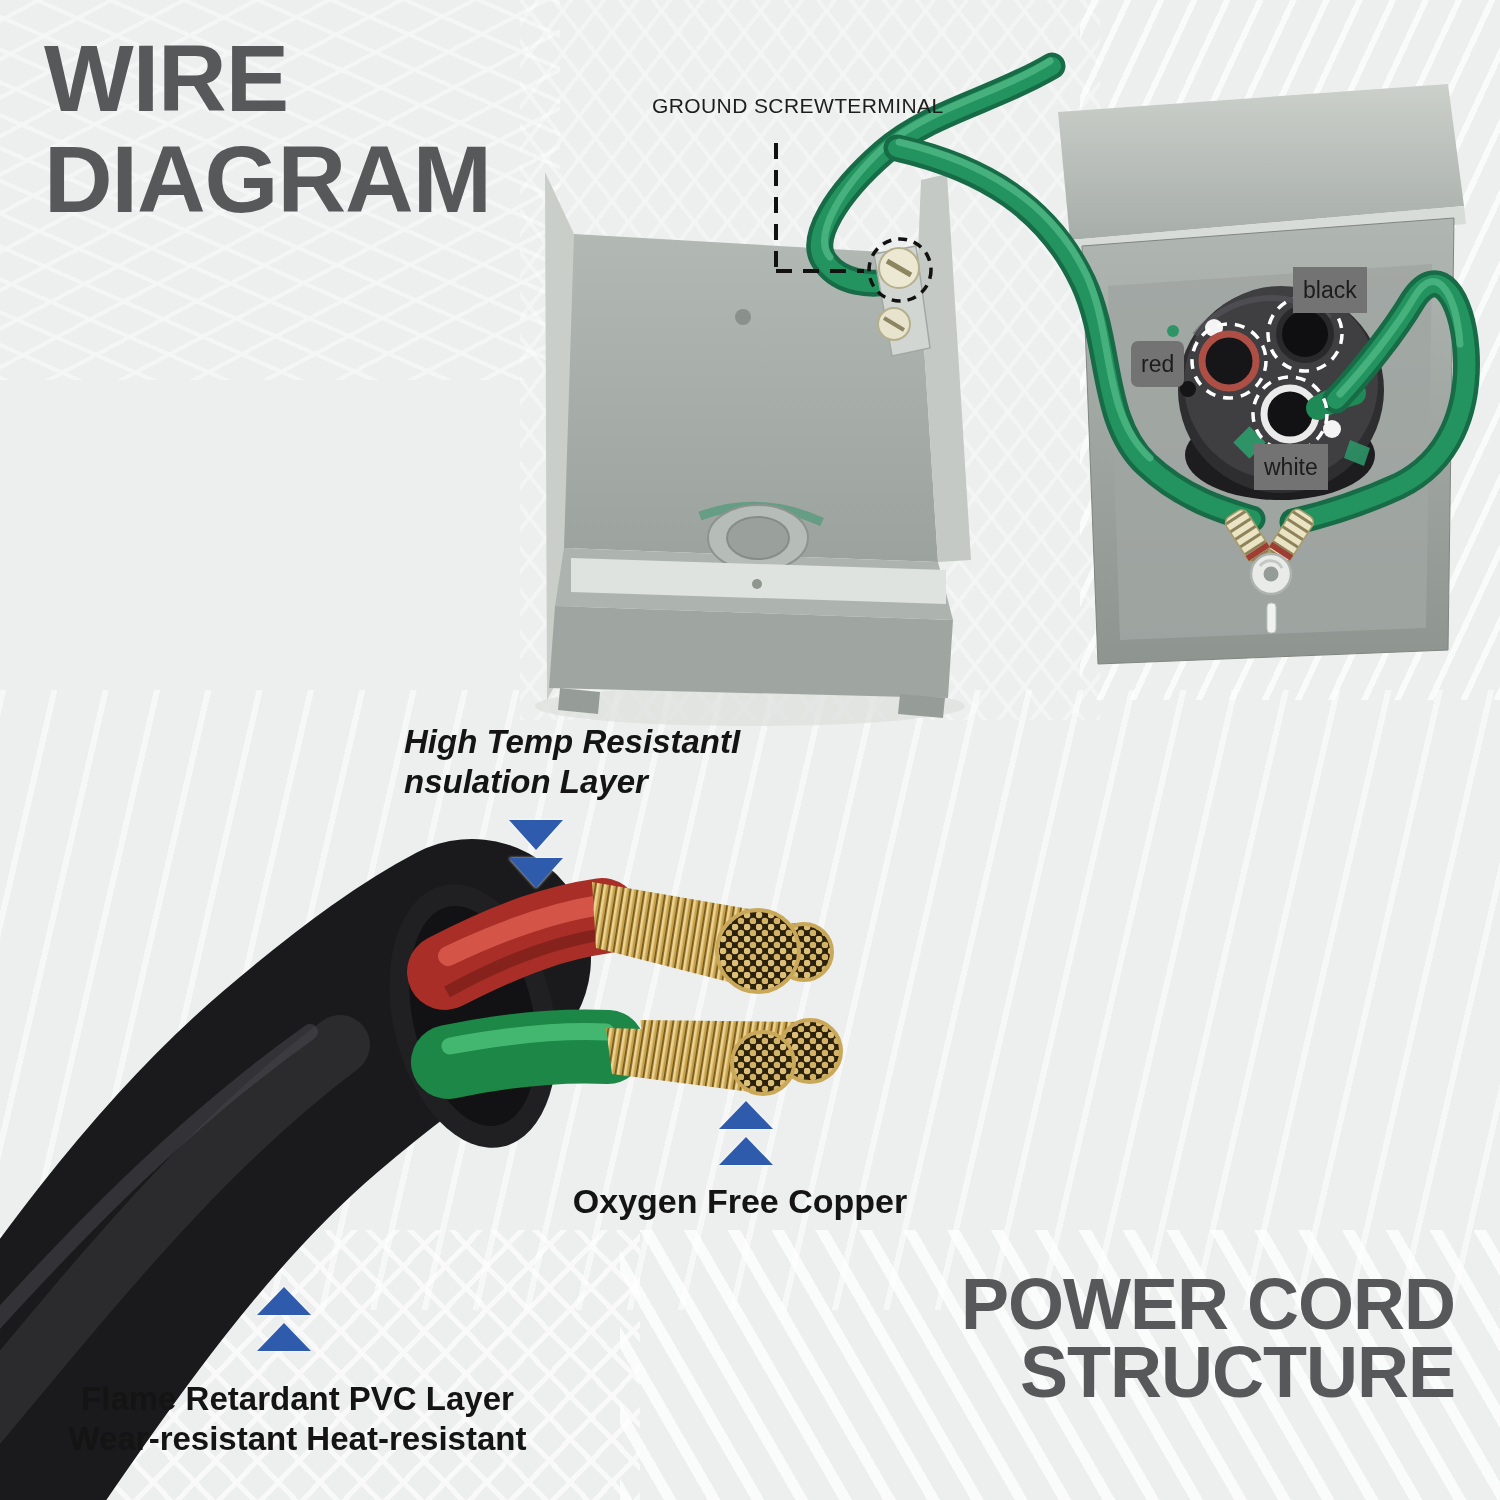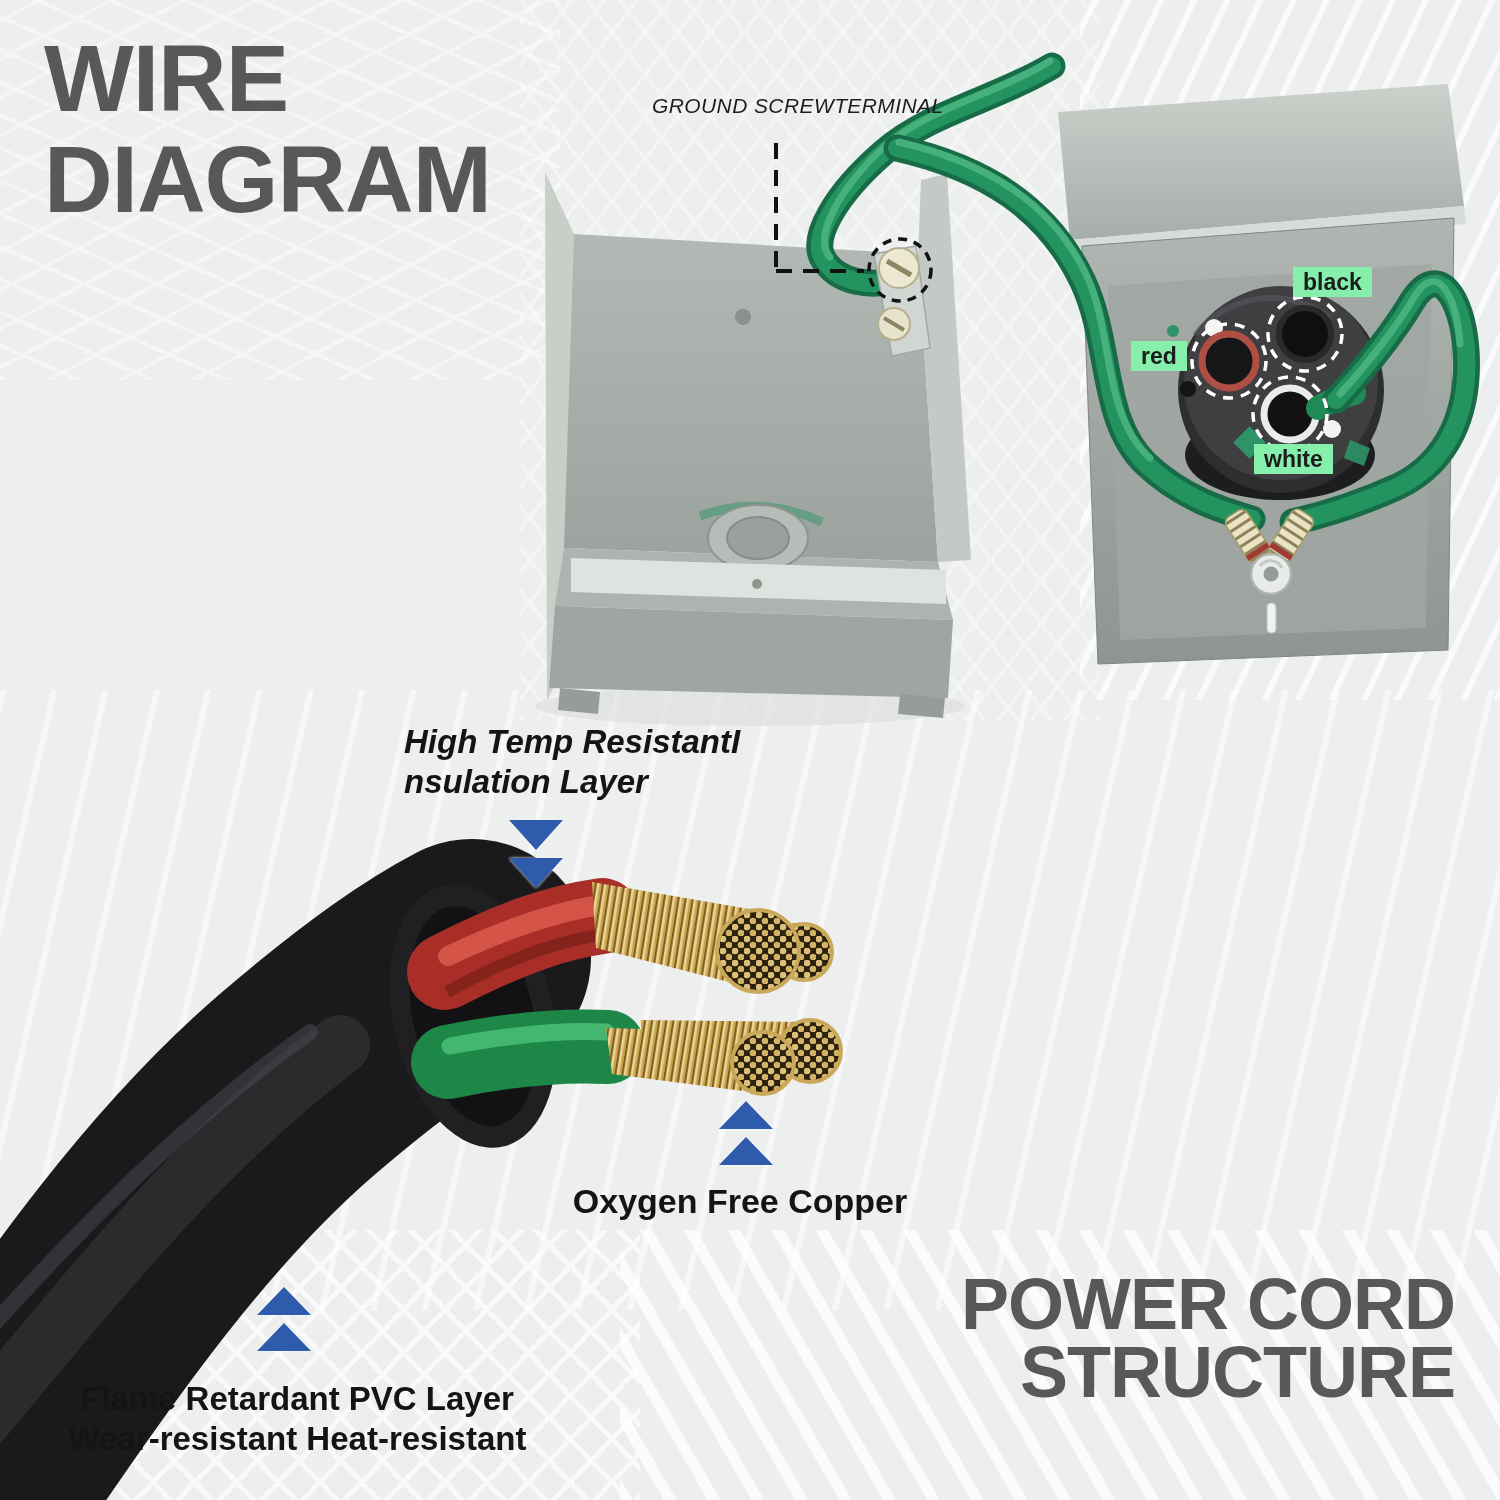--- a/index.html
+++ b/index.html
@@ -25,25 +25,25 @@
       repeating-linear-gradient(46deg,  rgba(255,255,255,.9) 0 5px, transparent 5px 30px),
       repeating-linear-gradient(-46deg, rgba(255,255,255,.9) 0 5px, transparent 5px 30px);}
   .pz-br{left:620px;top:1230px;width:880px;height:270px;opacity:.8;
     background:repeating-linear-gradient(60deg, rgba(255,255,255,.95) 0 11px, transparent 11px 38px);}
   
   .big-title{position:absolute;color:#57585a;font-weight:700;font-size:95px;
              line-height:1.06;letter-spacing:-1px;z-index:5;}
   #title-top{left:44px;top:28px;text-align:left;}
   #title-bottom{right:45px;top:1270px;text-align:right;line-height:.95;font-size:72px;}
   .small-label{position:absolute;color:#141414;font-weight:700;z-index:5;}
-  #ground-label{left:652px;top:94px;font-weight:400;font-size:21px;letter-spacing:.4px;color:#1d1d1d;font-style:italic;}
-  .tag{position:absolute;background:#86efac;color:#1c1c1c;font-size:23px;font-weight:700;
-       padding:2px 10px;z-index:6;line-height:1.15;}
+  #ground-label{left:652px;top:94px;font-weight:400;font-size:21px;letter-spacing:.4px;color:#1d1d1d;}
+  .tag{position:absolute;background:#737373;color:#1c1c1c;font-size:23px;font-weight:400;
+       padding:10px 10px;z-index:6;line-height:1.15;}
   #tag-black{left:1293px;top:267px;}
-  #tag-red{left:1131px;top:341px;}
+  #tag-red{left:1131px;top:341px;border-radius:7px;}
   #tag-white{left:1254px;top:444px;}
   #insulation-label{left:404px;top:722px;font-size:33px;line-height:1.2;font-style:italic;}
   #copper-label{left:530px;top:1182px;width:420px;text-align:center;font-size:34px;}
   #pvc-label{left:55px;top:1367px;width:485px;text-align:center;font-size:33px;line-height:1.22;margin-top:12px;}
   
   .arrows{position:absolute;display:flex;flex-direction:column;align-items:center;gap:8px;z-index:5;
           filter:drop-shadow(0 0 1.5px #ffffff);}
   .tri{width:0;height:0;border-left:27px solid transparent;border-right:27px solid transparent;}
   .tri-down{border-top:30px solid #2f5bac;}
   .tri-up{border-bottom:28px solid #2f5bac;}

